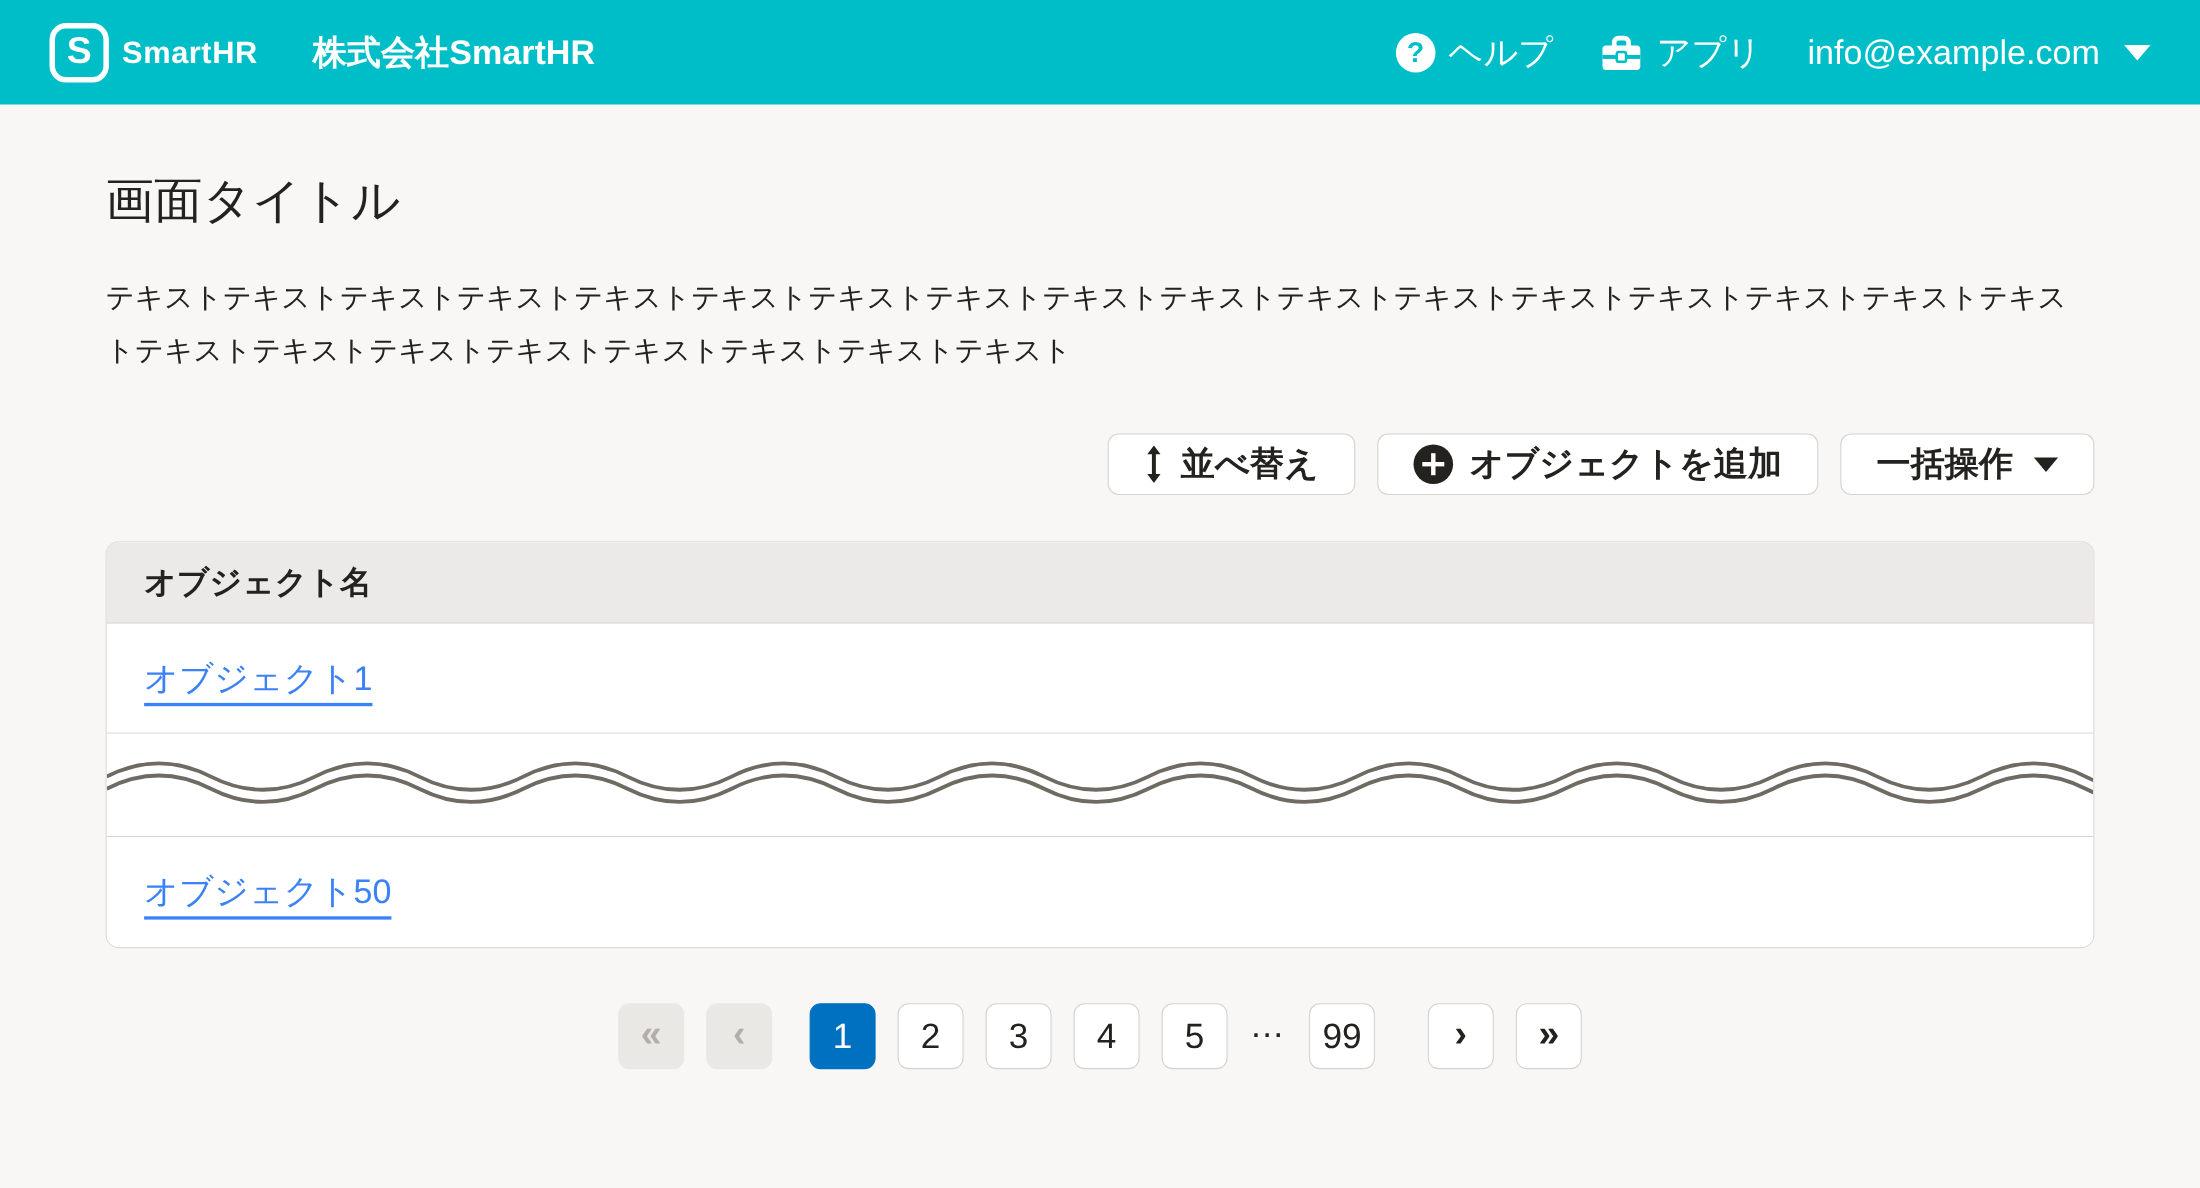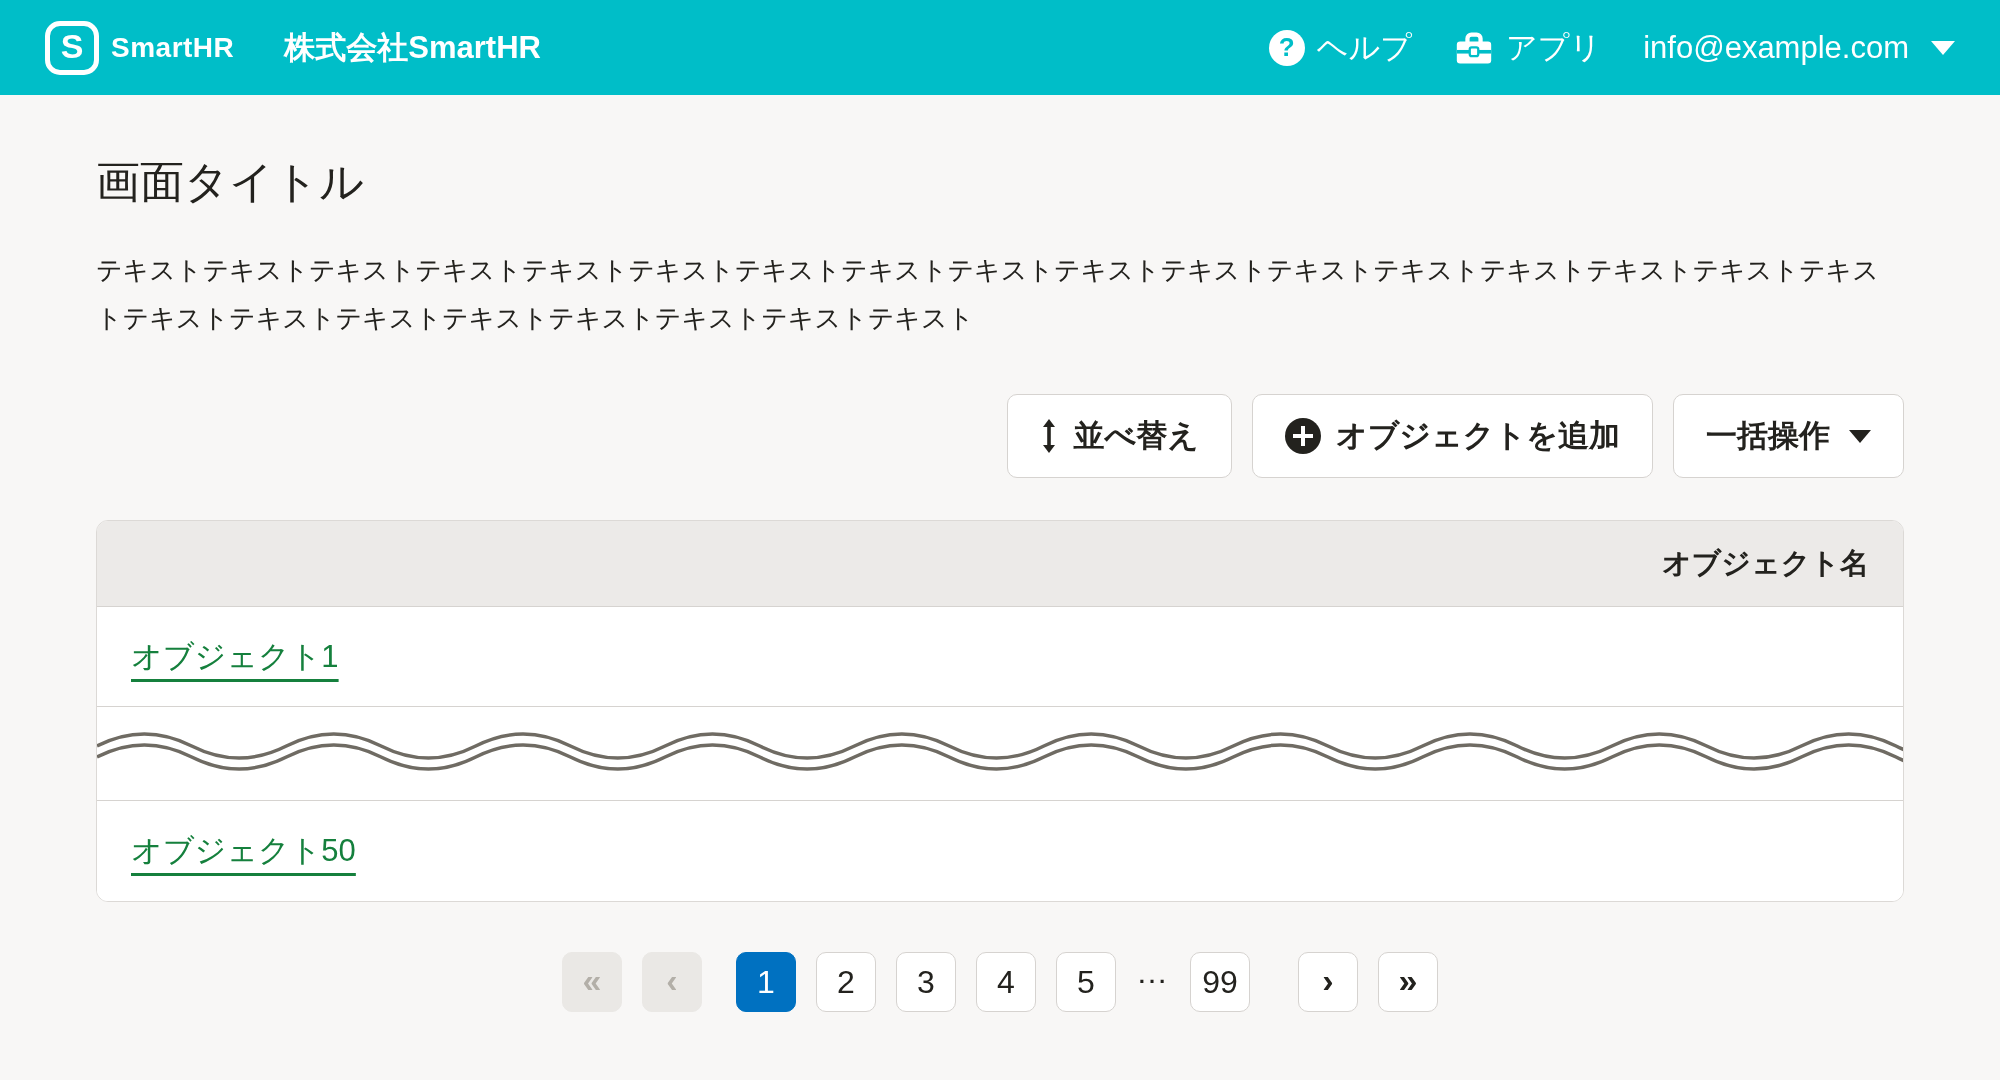--- a/index.html
+++ b/index.html
@@ -37,21 +37,21 @@
   }
 
   
   .main { padding:0 96px; }
   .page-title { font-size:44px; font-weight:400; margin-top:58px; }
   .page-desc { font-size:26px; line-height:48px; margin-top:34px; max-width:1810px; }
 
   
   .toolbar { display:flex; justify-content:flex-end; gap:20px; margin-top:52px; }
   .btn {
-    height:84px; background:#fff; border:1px solid #d6d3d0; border-radius:10px;
+    height:56px; background:#fff; border:1px solid #d6d3d0; border-radius:10px;
     display:flex; align-items:center; gap:15px; padding:0 32px;
     font-family:inherit; font-size:31px; font-weight:bold; color:#23221e; cursor:pointer;
   }
   .btn-caret {
     width:0; height:0; border-left:11px solid transparent; border-right:11px solid transparent;
     border-top:13px solid #23221e; margin-left:4px;
   }
   .add-circle {
     width:36px; height:36px; border-radius:50%; background:#23221e; position:relative; flex:none;
   }
@@ -60,30 +60,30 @@
   }
   .add-circle::before { width:20px; height:4px; transform:translate(-50%,-50%); }
   .add-circle::after  { width:4px; height:20px; transform:translate(-50%,-50%); }
 
   
   .card {
     margin-top:42px; background:#fff; border:1px solid #dcd9d6; border-radius:12px;
     overflow:hidden;
   }
   .thead {
-    height:86px; background:#eceae8; display:flex; align-items:center;
-    padding:0 34px; font-size:29px; font-weight:bold; border-bottom:1px solid #d6d3d0;justify-content:flex-end;
+    height:74px; background:#eceae8; display:flex; align-items:center;
+    padding:0 34px; font-size:29px; font-weight:bold; border-bottom:1px solid #d6d3d0;
   }
   .trow {
     height:100px; display:flex; align-items:center; padding:0 34px; font-size:31px;
     background:#fff;
   }
   .trow.bordered { border-bottom:1px solid #d6d3d0; }
   .row-link {
-    color:#15803d; text-decoration:underline; text-underline-offset:12px;
+    color:#3b82f6; text-decoration:underline; text-underline-offset:12px;
     text-decoration-thickness:2.5px; cursor:pointer;
   }
   .wave-row {
     height:94px; display:flex; align-items:center; border-bottom:1px solid #d6d3d0;
     background:#fff; overflow:hidden;
   }
   .wave-row svg { width:100%; height:48px; display:block; }
 
   
   .pagination { display:flex; justify-content:center; align-items:center; gap:20px; margin-top:50px; }

